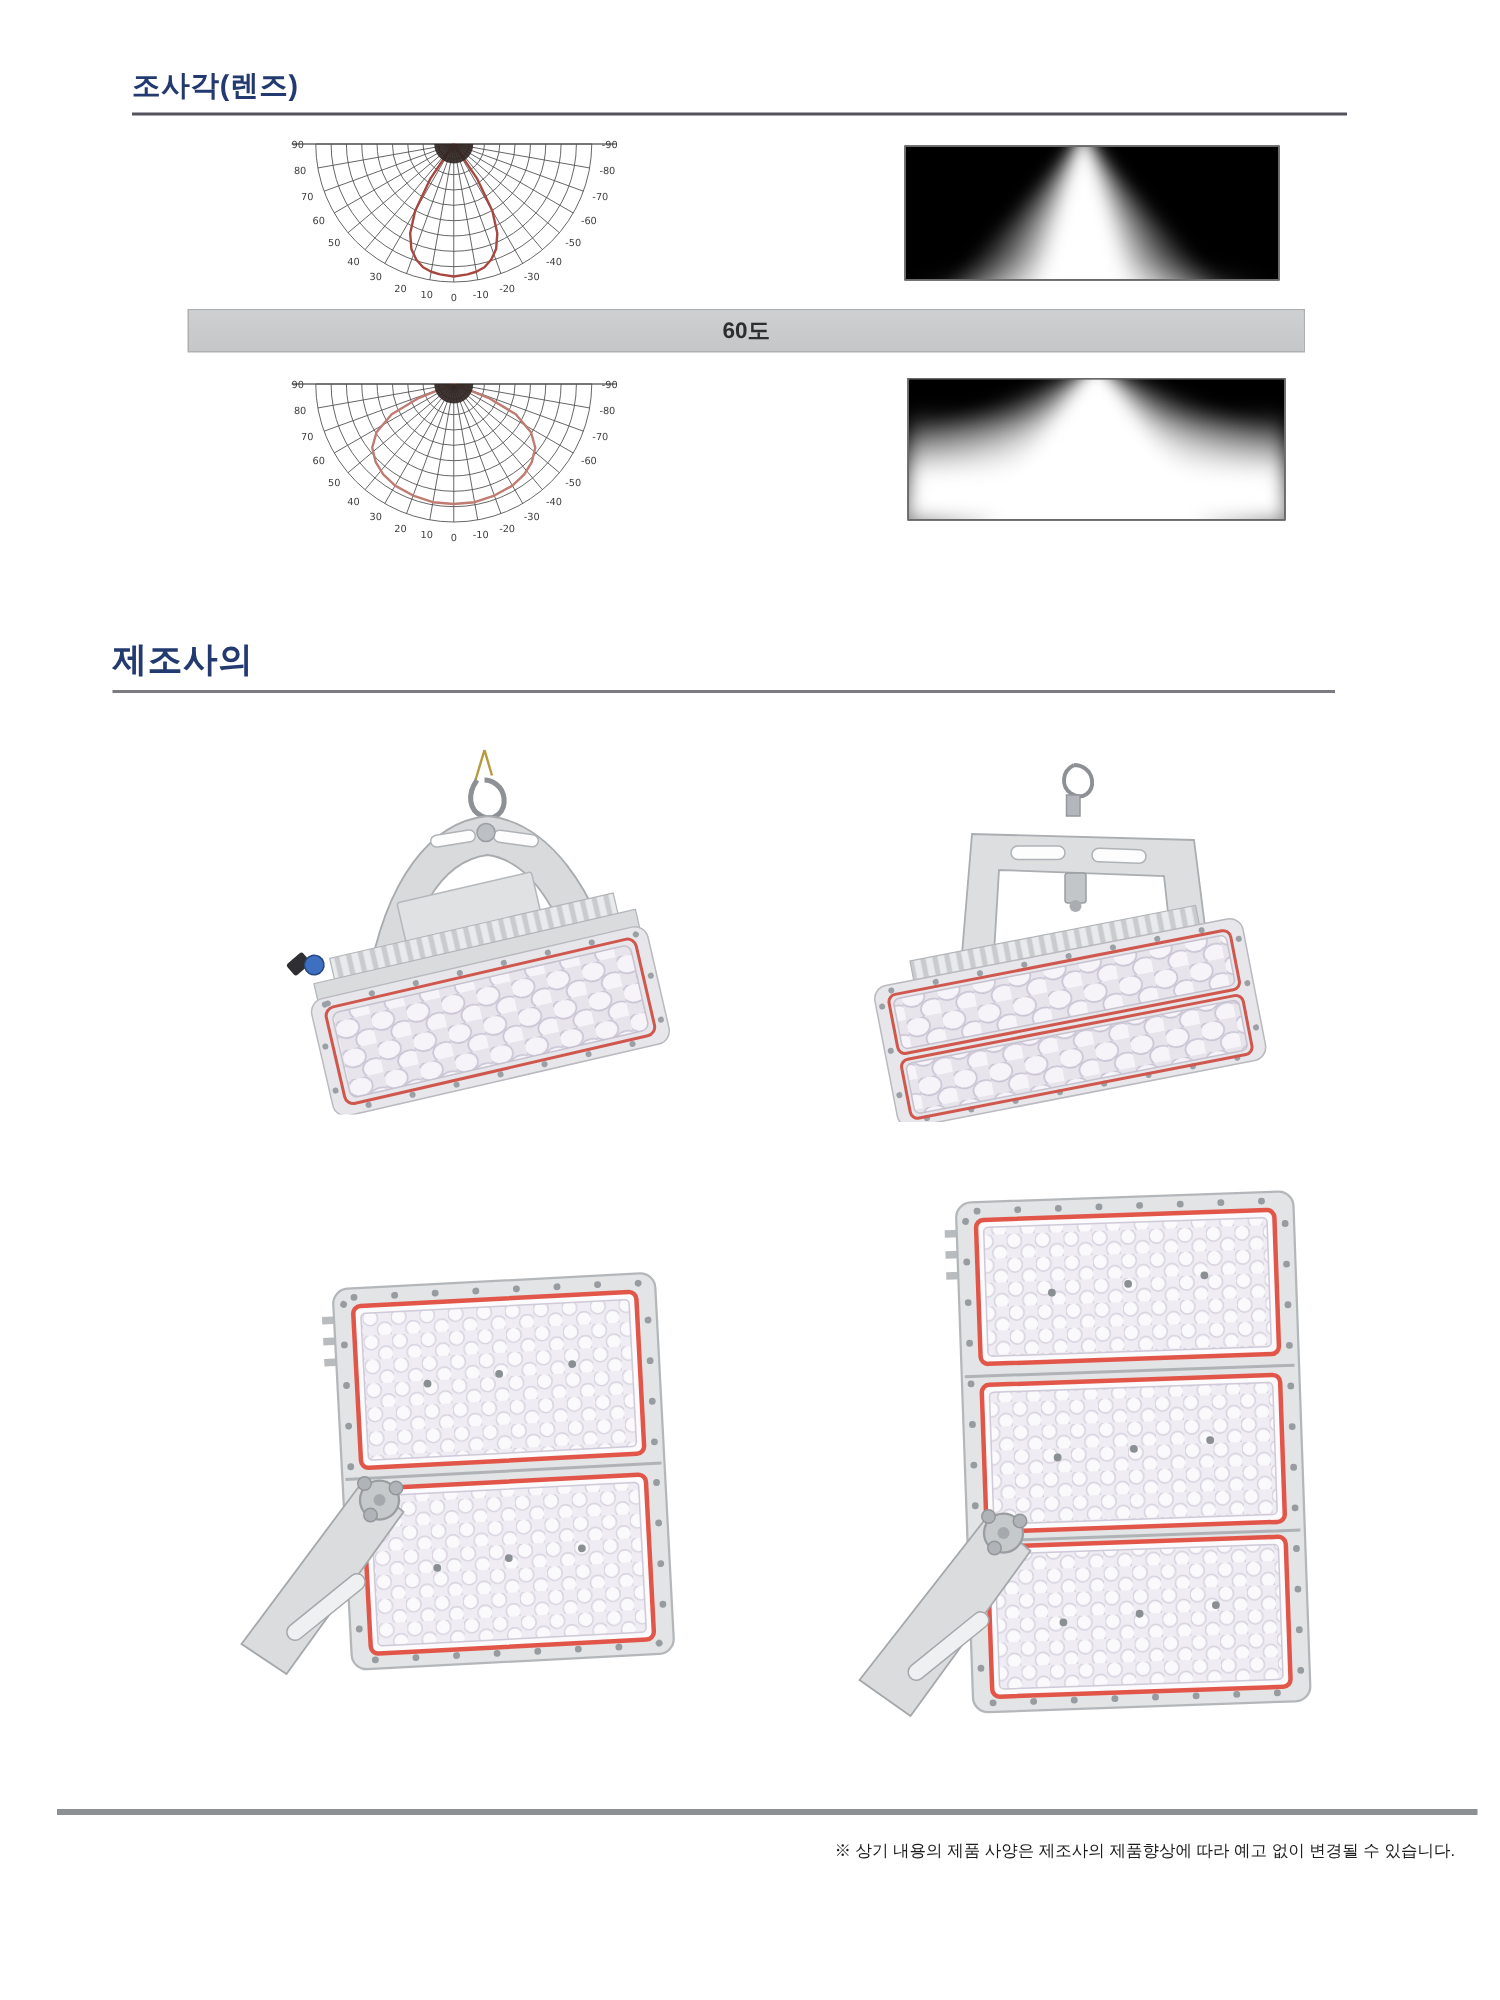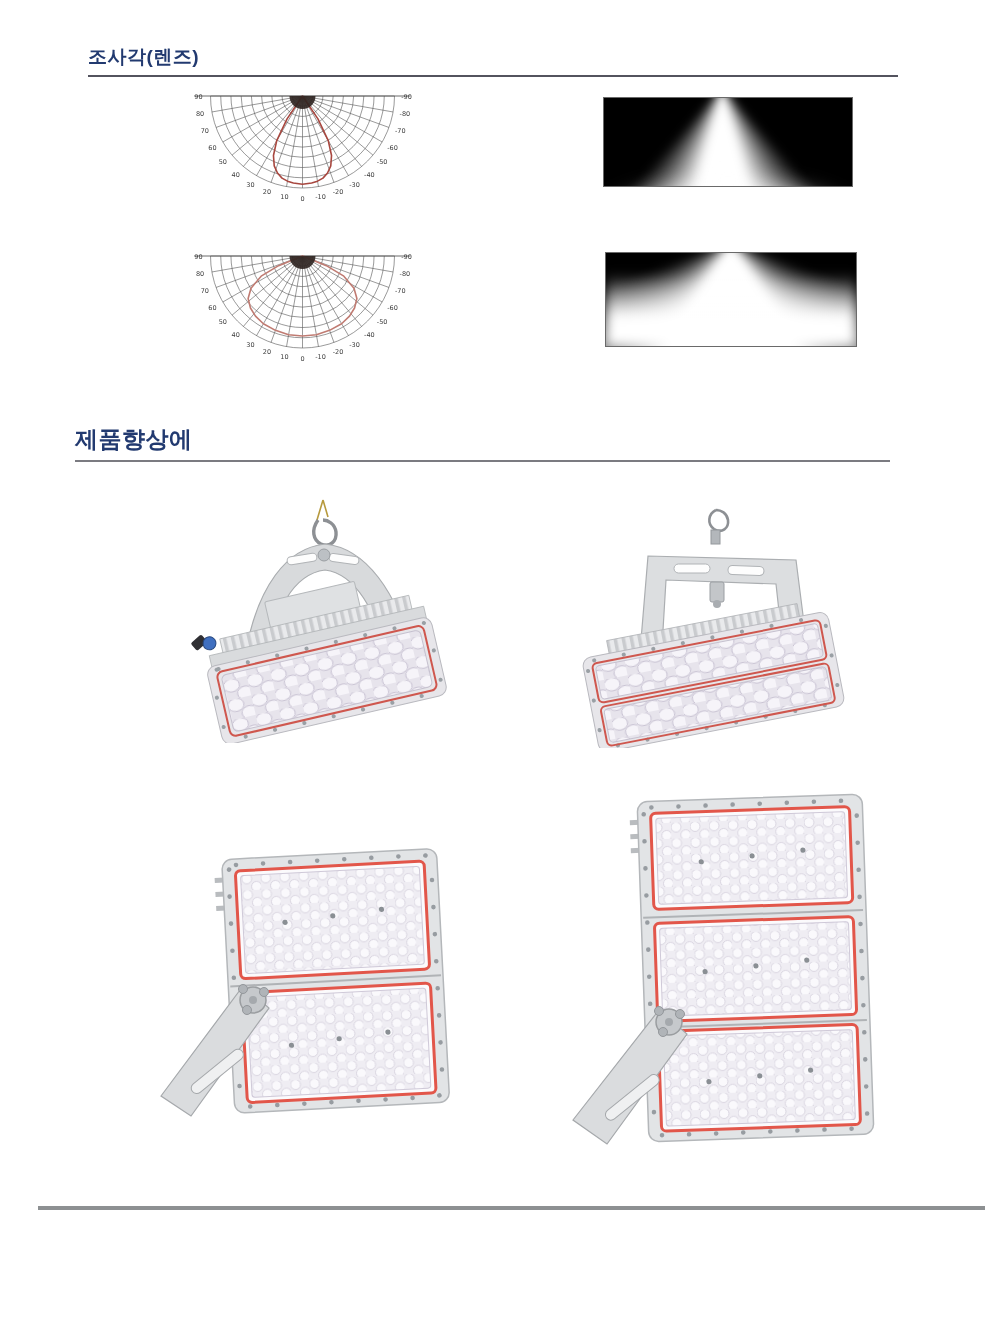--- a/index.html
+++ b/index.html
@@ -119,20 +119,23 @@
       <text x="281.5" y="12.500000000000007" font-size="6.5" text-anchor="middle" fill="#3c3c3c" font-family="&quot;DejaVu Sans&quot;,sans-serif">-90</text>
       <path d="M 177.5,10 L 192.9337241357926,32.88143700251915 L 203.26,54.61762880297429 L 206.53770476330848,69.53611762685682 L 205.7603214072964,79.94674998851845 L 202.51801586459572,86.99753555925562 L 197.97626924355586,92.12583027200034 L 192.51709440463614,95.16617448049574 L 186.63578768959292,96.92121365518707 L 177.5,98.32 L 168.36421231040708,96.92121365518707 L 162.48290559536386,95.16617448049574 L 157.02373075644414,92.12583027200034 L 152.48198413540428,86.99753555925562 L 149.2396785927036,79.94674998851845 L 148.46229523669152,69.53611762685682 L 151.74,54.61762880297429 L 162.0662758642074,32.88143700251915 L 177.5,10" fill="none" stroke="#a8473f" stroke-width="1.6" stroke-linejoin="round"></path>
       <path d="M 164.5 10 A 13 13 0 0 0 190.5 10 Z" fill="#2e2420" opacity="0.9"></path>
     </svg>
 
   <div id="beam-60" class="beam">
     <div class="cone"></div>
     <div class="glow"></div>
   </div>
 
+  <div id="bar-0" class="deg-bar">
+    <span>60도</span>
+  </div>
 
   <svg id="polar-1" class="polar" width="355" height="118">
       <line x1="69.5" y1="10" x2="285.5" y2="10" stroke="#6b6b6b" stroke-width="1"></line>
       <path d="M 167.27777777777777 10 A 10.222222222222221 10.222222222222221 0 0 0 187.72222222222223 10" fill="none" stroke="#555" stroke-width="0.6"></path>
       <path d="M 157.05555555555554 10 A 20.444444444444443 20.444444444444443 0 0 0 197.94444444444446 10" fill="none" stroke="#555" stroke-width="0.6"></path>
       <path d="M 146.83333333333334 10 A 30.666666666666668 30.666666666666668 0 0 0 208.16666666666666 10" fill="none" stroke="#555" stroke-width="0.6"></path>
       <path d="M 136.61111111111111 10 A 40.888888888888886 40.888888888888886 0 0 0 218.38888888888889 10" fill="none" stroke="#555" stroke-width="0.6"></path>
       <path d="M 126.38888888888889 10 A 51.111111111111114 51.111111111111114 0 0 0 228.61111111111111 10" fill="none" stroke="#555" stroke-width="0.6"></path>
       <path d="M 116.16666666666666 10 A 61.333333333333336 61.333333333333336 0 0 0 238.83333333333334 10" fill="none" stroke="#555" stroke-width="0.6"></path>
       <path d="M 105.94444444444444 10 A 71.55555555555556 71.55555555555556 0 0 0 249.05555555555554 10" fill="none" stroke="#555" stroke-width="0.6"></path>
@@ -179,21 +182,21 @@
       <path d="M 177.5,10 L 201.38425609364043,19.649865846393894 L 218.84452612976168,30.16507275229756 L 228.9934803986182,42.176697724240206 L 231.87274199886383,52.48064179747042 L 229.5430590953299,62.04305909532991 L 224.51191025586726,70.17250114540929 L 216.6,77.7231865759431 L 204.5606337399269,84.34848015658108 L 191.3988001404611,88.82401255109714 L 177.5,90.04 L 163.6011998595389,88.82401255109714 L 150.4393662600731,84.34848015658108 L 138.4,77.7231865759431 L 130.48808974413274,70.17250114540929 L 125.45694090467009,62.04305909532991 L 123.12725800113618,52.48064179747042 L 126.00651960138181,42.176697724240206 L 136.15547387023832,30.16507275229756 L 153.61574390635957,19.649865846393894 L 177.5,10" fill="none" stroke="#c07b72" stroke-width="1.6" stroke-linejoin="round"></path>
       <path d="M 164.5 10 A 13 13 0 0 0 190.5 10 Z" fill="#2e2420" opacity="0.9"></path>
     </svg>
 
   <div id="beam-110" class="beam">
     <div class="cone"></div>
     <div class="glow"></div>
   </div>
 
 
-  <div id="h2" class="sec-heading">제품향상에</div>
+  <div id="h2" class="sec-heading">제조사의</div>
   <div id="h2-line"></div>
 
   <svg id="product-1" class="product" width="290" height="245" viewBox="0 0 290 245">
     <path d="M148,2 l-6,20 M148,2 l5,17" stroke="#b79a3e" stroke-width="1.6" fill="none"></path>
     <path d="M143,22 c-7,10 -5,20 3,24 c9,4 16,-3 15,-12 c-1,-8 -8,-12 -13,-12" fill="none" stroke="#8d9094" stroke-width="3.4"></path>
     <circle cx="150" cy="52" r="5" fill="#b3b7bb" stroke="#94989c"></circle>
     <path d="M70,158 C82,88 112,50 150,46 C190,50 222,92 240,162 L216,172 C202,112 180,76 150,72 C118,76 98,114 92,164 Z" fill="#d8dadc" stroke="#a9acaf" stroke-width="1.2"></path>
     <rect x="112" y="57" width="30" height="8" rx="4" fill="#fdfdfd" stroke="#b0b3b6" transform="rotate(-9 127 61)"></rect>
     <rect x="154" y="57" width="30" height="8" rx="4" fill="#fdfdfd" stroke="#b0b3b6" transform="rotate(8 169 61)"></rect>
     <circle cx="149" cy="57" r="6" fill="#bcc0c4" stroke="#9a9ea2"></circle>
@@ -285,14 +288,15 @@
     <polygon points="30,332 116,222 144,246 64,356" fill="#dadcde" stroke="#a5a8ab" stroke-width="1.2"></polygon>
     <rect x="56" y="304" width="66" height="11" rx="5.5" fill="#eff0f1" stroke="#a5a8ab" transform="rotate(-39 89 309)"></rect>
     <circle cx="126" cy="234" r="13" fill="#c6c9cc" stroke="#9a9da0" stroke-width="1.5"></circle>
     <circle cx="116" cy="223" r="4.5" fill="#b0b4b8" stroke="#93979b"></circle>
     <circle cx="137" cy="226" r="4.5" fill="#b0b4b8" stroke="#93979b"></circle>
     <circle cx="120" cy="244" r="4.5" fill="#b0b4b8" stroke="#93979b"></circle>
     <circle cx="126" cy="234" r="4" fill="#a5a9ad"></circle>
   </svg>
 
   <div id="bottom-line"></div>
+  <div id="footer-note">※ 상기 내용의 제품 사양은 제조사의 제품향상에 따라 예고 없이 변경될 수 있습니다.</div>
 
 </div>
 
 </body></html>

